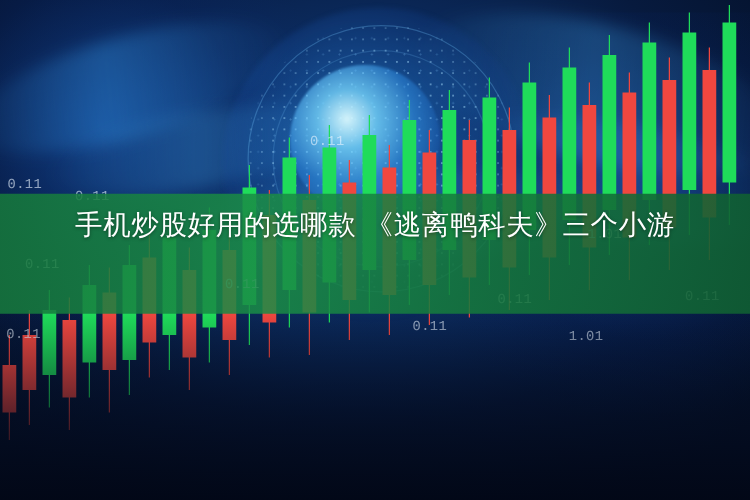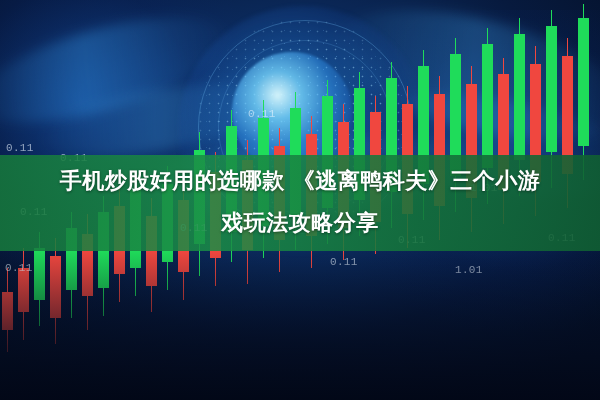--- a/index.html
+++ b/index.html
@@ -120,21 +120,21 @@
   }
   .headline {
     position: absolute;
     left: 0; right: 0;
     top: 160px;
     padding: 0 22px;
     text-align: center;
     color: #ffffff;
     font-family: "DejaVu Sans", sans-serif;
     font-size: 22px;
-    font-weight: bold;
+    font-weight: normal;
     line-height: 42px;
     letter-spacing: 0.5px;
     text-shadow: 0 1px 3px rgba(0,0,0,0.45);
   }
 </style>
 </head>
 <body>
 
 <div id="stage">
 
@@ -243,16 +243,15 @@
       <div class="plabel" style="left: 455px; top: 264px;">1.01</div>
       <div class="plabel" style="left: 548px; top: 232px;">0.11</div>
       <div class="plabel" style="left: 330px; top: 256px;">0.11</div>
     </div>
 
   <div class="bg-dark-bottom"></div>
 
   <div class="banner"></div>
   <div class="headline">
     <div>手机炒股好用的选哪款 《逃离鸭科夫》三个小游</div>
-    <div>戏玩法攻略分享</div>
   </div>
 
 </div>
 
 </body></html>

